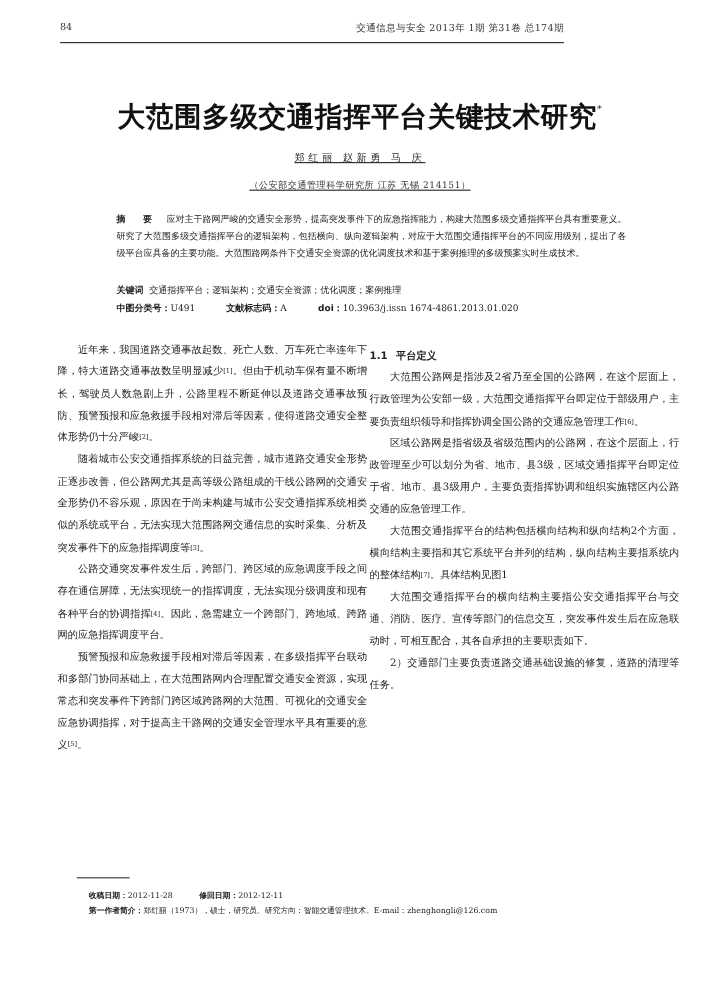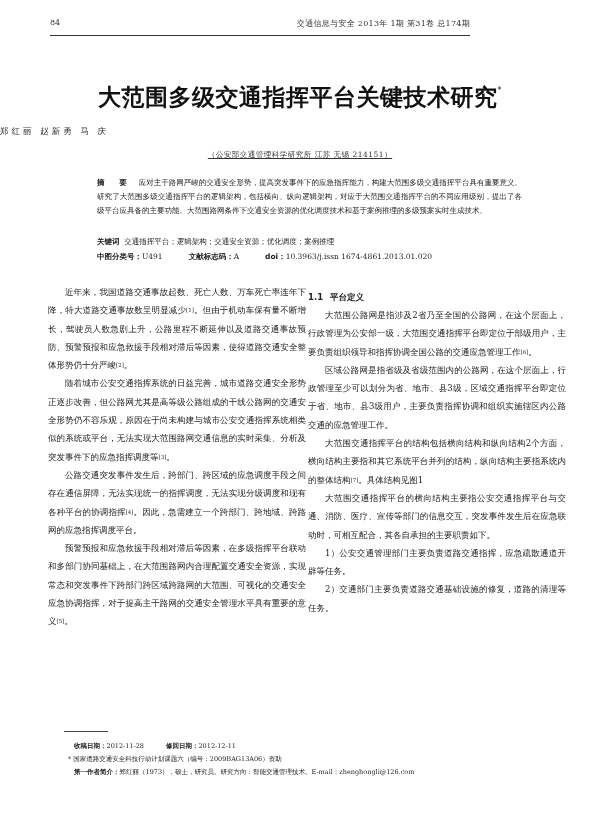--- a/index.html
+++ b/index.html
@@ -17,22 +17,22 @@
   .head-rule {
     position: absolute; left: 50px; top: 35px; width: 420px; height: 1px; background: #333;
   }
   .title {
     position: absolute; left: 0; right: 0; top: 82px; text-align: center;
     font-family: "DejaVu Sans", "Liberation Sans", sans-serif;
     font-size: 23px; font-weight: bold; letter-spacing: 0.5px; color: #111;
   }
   .title sup { font-size: 8px; font-weight: normal; vertical-align: top; position: relative; top: 4px; }
   .authors {
-    position: absolute; left: 0; right: 0; top: 126px; text-align: left;
-    font-size: 8.5px; letter-spacing: 3px; color: #333;
+    position: absolute; left: 0; right: 0; top: 126px; text-align: center;
+    font-size: 8.5px; letter-spacing: 3px; color: #333; text-decoration: underline;
   }
   .affiliation {
     position: absolute; left: 0; right: 0; top: 150px; text-align: center;
     font-size: 7.5px; color: #333; letter-spacing: 0.5px; text-decoration: underline;
   }
   .abstract {
     position: absolute; left: 97px; width: 425px; top: 176px;
     font-size: 7.5px; line-height: 14px; color: #222; text-align: justify;
   }
   .abstract .label { font-weight: bold; letter-spacing: 6px; margin-right: 6px; font-family: "DejaVu Sans", sans-serif; }
@@ -109,27 +109,25 @@
   <p><span>公路交通突发事件发生后，跨部门、跨区域的应急调度手段之间存在通信屏障，无法实现统一的指挥调度，无法实现分级调度和现有各种平台的协调指挥</span><sup class="ref">[4]</sup><span>。因此，急需建立一个跨部门、跨地域、跨路网的应急指挥调度平台。</span></p>
   <p><span>预警预报和应急救援手段相对滞后等因素，在多级指挥平台联动和多部门协同基础上，在大范围路网内合理配置交通安全资源，实现常态和突发事件下跨部门跨区域跨路网的大范围、可视化的交通安全应急协调指挥，对于提高主干路网的交通安全管理水平具有重要的意义</span><sup class="ref">[5]</sup><span>。</span></p>
 </div>
 
 <div class="col col-right">
   <h3 class="section-h2"><span class="num">1.1</span><span>平台定义</span></h3>
   <p><span>大范围公路网是指涉及2省乃至全国的公路网，在这个层面上，行政管理为公安部一级，大范围交通指挥平台即定位于部级用户，主要负责组织领导和指挥协调全国公路的交通应急管理工作</span><sup class="ref">[6]</sup><span>。</span></p>
   <p><span>区域公路网是指省级及省级范围内的公路网，在这个层面上，行政管理至少可以划分为省、地市、县3级，区域交通指挥平台即定位于省、地市、县3级用户，主要负责指挥协调和组织实施辖区内公路交通的应急管理工作。</span></p>
   <p><span>大范围交通指挥平台的结构包括横向结构和纵向结构2个方面，横向结构主要指和其它系统平台并列的结构，纵向结构主要指系统内的整体结构</span><sup class="ref">[7]</sup><span>。具体结构见图1</span></p>
   <p><span>大范围交通指挥平台的横向结构主要指公安交通指挥平台与交通、消防、医疗、宣传等部门的信息交互，突发事件发生后在应急联动时，可相互配合，其各自承担的主要职责如下。</span></p>
-  <p><span>1）公安交通管理部门主要负责道路交通指挥，应急疏散通道开辟等任务。</span></p>
   <p><span>2）交通部门主要负责道路交通基础设施的修复，道路的清理等任务。</span></p>
 </div>
 
 <div class="footnote-rule fn1"></div>
 
 <div class="footnotes">
   <div class="row">
     <span class="label">收稿日期：</span><span>2012-11-28</span><span class="gap"></span><span class="label">修回日期：</span><span>2012-12-11</span>
   </div>
-  <div class="row star">* 国家道路交通安全科技行动计划课题六（编号：2009BAG13A06）资助</div>
   <div class="row">
     <span class="label">第一作者简介：</span><span>郑红丽（1973），硕士，研究员。研究方向：智能交通管理技术。E-mail：zhenghongli@126.com</span>
   </div>
 </div>
 
 </body></html>

